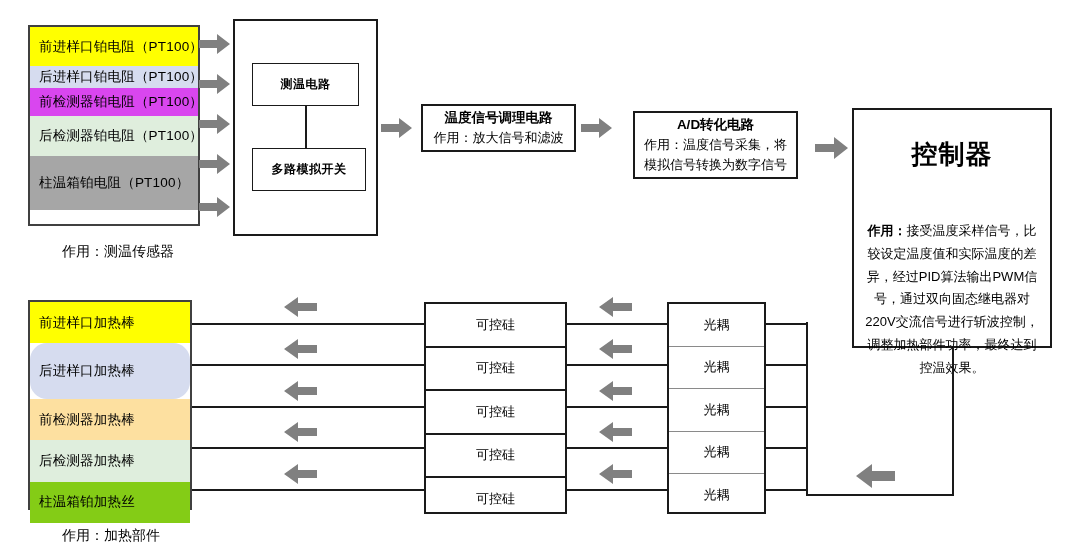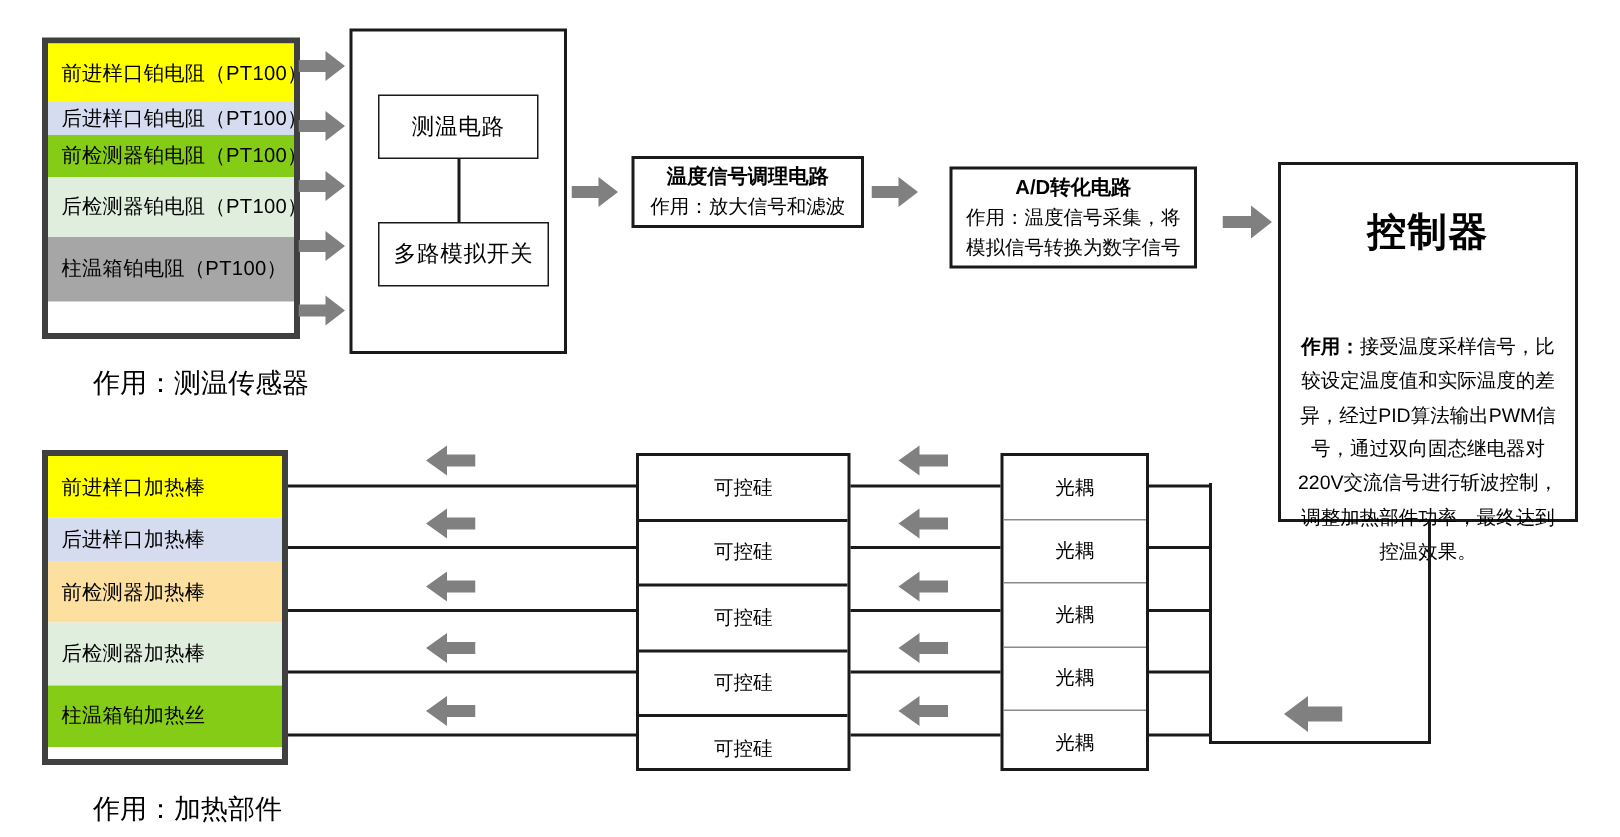--- a/index.html
+++ b/index.html
@@ -25,21 +25,21 @@
     border: 2px solid #1a1a1a;
     background: #ffffff;
   }
   .box-thin {
     border: 1.5px solid #1a1a1a;
     background: #ffffff;
   }
 
   
   .stack {
-    border: 4px solid #404040;
+    border: 2px solid #404040;
     background: #ffffff;
   }
   .stack-row {
     box-sizing: border-box;
     width: 100%;
     display: flex;
     align-items: center;
     padding-left: 9px;
     font-size: 13.5px;
     letter-spacing: 0.2px;
@@ -63,28 +63,29 @@
   .desc {
     font-size: 13px;
     line-height: 1.55;
   }
   .big-title {
     font-weight: bold;
     font-size: 26px;
     letter-spacing: 1px;
   }
   .mid-label {
-    font-size: 15px;
+    font-size: 12px;
     letter-spacing: 0.5px;
+    font-weight: bold;
   }
   .small-label {
     font-size: 13px;
   }
   .caption {
-    font-size: 18px;
+    font-size: 14px;
     white-space: nowrap;
   }
 
   
   .hline { background: #1a1a1a; height: 2px; }
   .vline { background: #1a1a1a; width: 2px; }
 
   
   .arrow { display: block; }
 </style>
@@ -93,27 +94,27 @@
 
 <div id="canvas">
 
   <div class="abs stack" style="left:28px; top:25px; width:172px; height:201px;">
     <div class="stack-row" style="height:39.4px; background:#ffff00;">
       <span>前进样口铂电阻（PT100）</span>
     </div>
     <div class="stack-row" style="height:22px; background:#d6dcef;">
       <span>后进样口铂电阻（PT100）</span>
     </div>
-    <div class="stack-row" style="height:28px; background:#84cc16;">
+    <div class="stack-row" style="height:28px; background:#d946ef;">
       <span>前检测器铂电阻（PT100）</span>
     </div>
     <div class="stack-row" style="height:39.4px; background:#dfeedd;">
       <span>后检测器铂电阻（PT100）</span>
     </div>
-    <div class="stack-row" style="height:43px; background:#a6a6a6;">
+    <div class="stack-row" style="height:54px; background:#a6a6a6;">
       <span>柱温箱铂电阻（PT100）</span>
     </div>
   </div>
 
   <div class="abs caption" style="left:62px; top:243px;">作用：测温传感器</div>
 
   <div class="abs" style="left:199px; top:33px;">
     <svg class="arrow" width="32" height="22" viewBox="0 0 32 22">
       <path d="M0,7 L18,7 L18,1 L31,11 L18,21 L18,15 L0,15 Z" fill="#808080"></path>
     </svg>
@@ -185,21 +186,21 @@
       <div class="desc" style="margin-top:48px; padding:0 10px; text-align:center; line-height:1.75;">
         <span style="font-weight:bold;">作用：</span><span>接受温度采样信号，比较设定温度值和实际温度的差异，经过PID算法输出PWM信号，通过双向固态继电器对220V交流信号进行斩波控制，调整加热部件功率，最终达到控温效果。</span>
       </div>
     </div>
   </div>
 
   <div class="abs stack" style="left:28px; top:300px; width:164px; height:210px;">
     <div class="stack-row" style="height:41.2px; background:#ffff00;">
       <span>前进样口加热棒</span>
     </div>
-    <div class="stack-row" style="height:29px; background:#d6dcef;">
+    <div class="stack-row" style="height:56px; background:#d6dcef;border-radius:17px;">
       <span>后进样口加热棒</span>
     </div>
     <div class="stack-row" style="height:41.2px; background:#fde0a0;">
       <span>前检测器加热棒</span>
     </div>
     <div class="stack-row" style="height:41.2px; background:#dfeedd;">
       <span>后检测器加热棒</span>
     </div>
     <div class="stack-row" style="height:41.2px; background:#84cc16;">
       <span>柱温箱铂加热丝</span>

